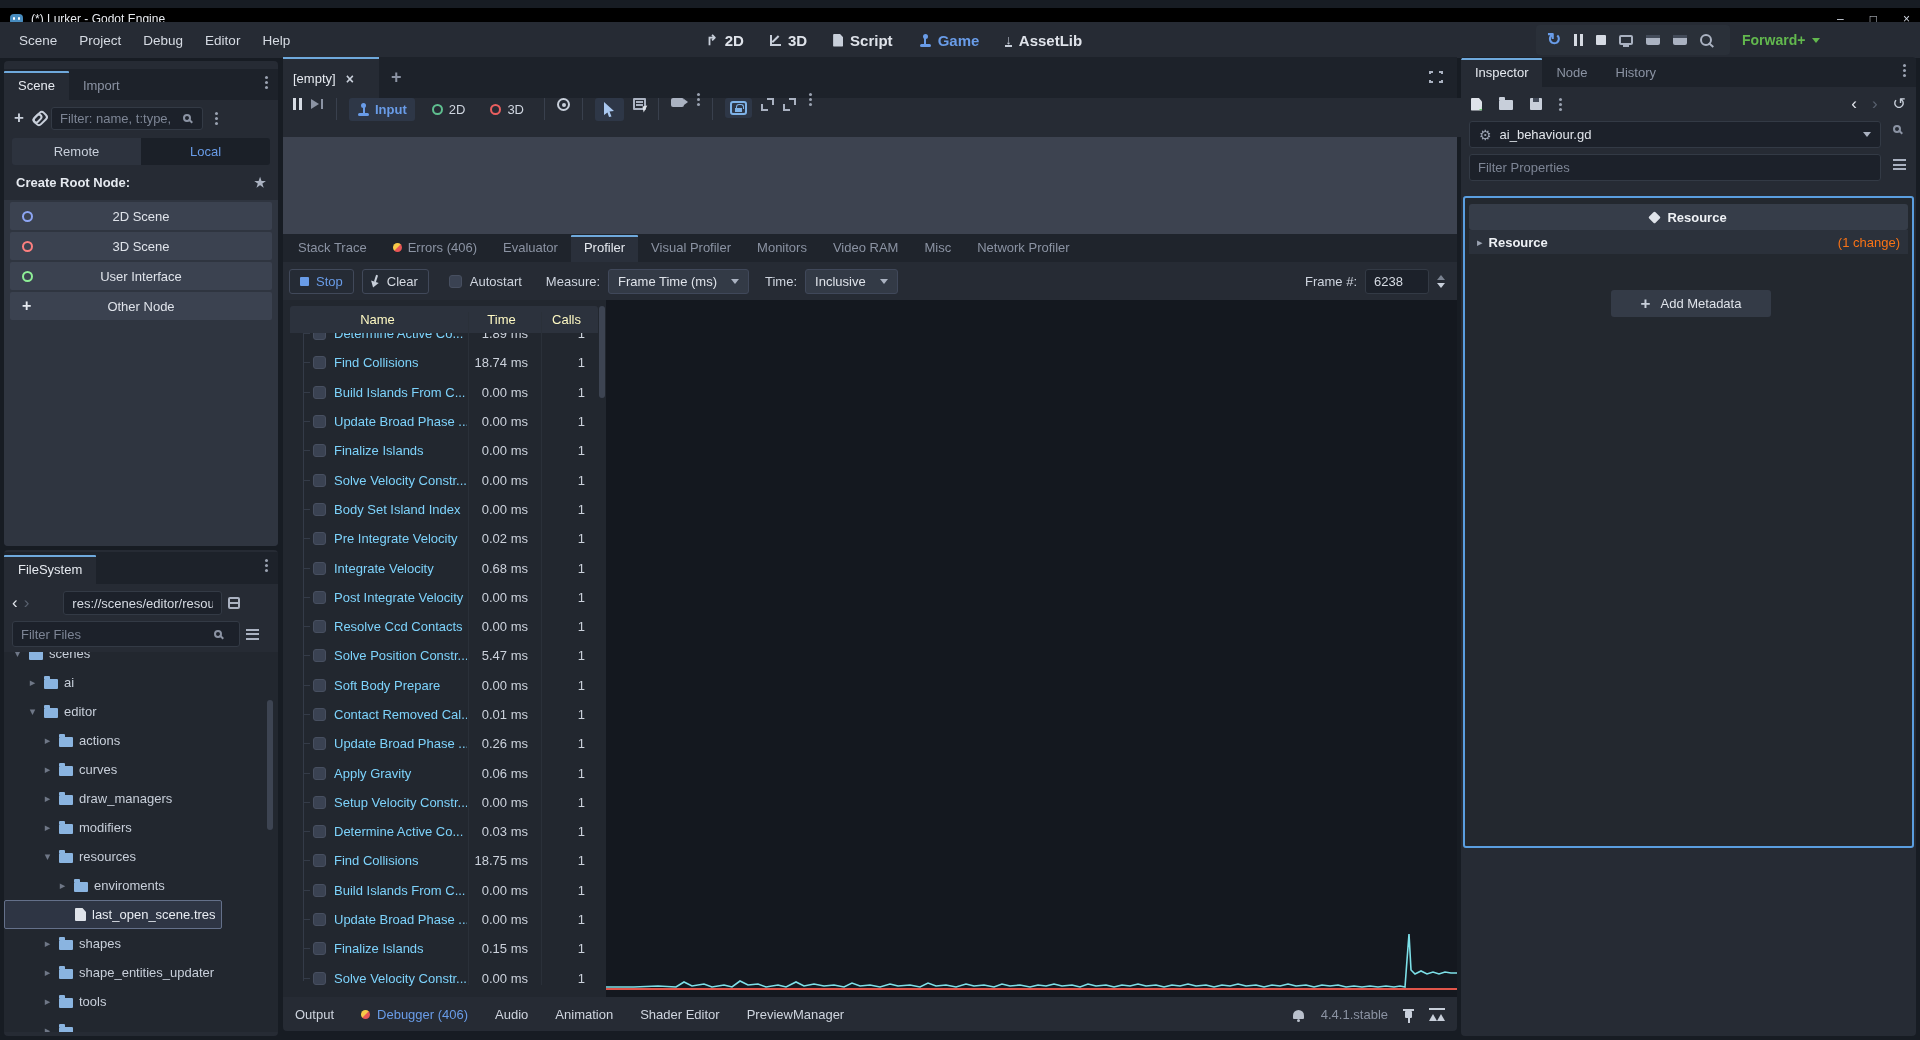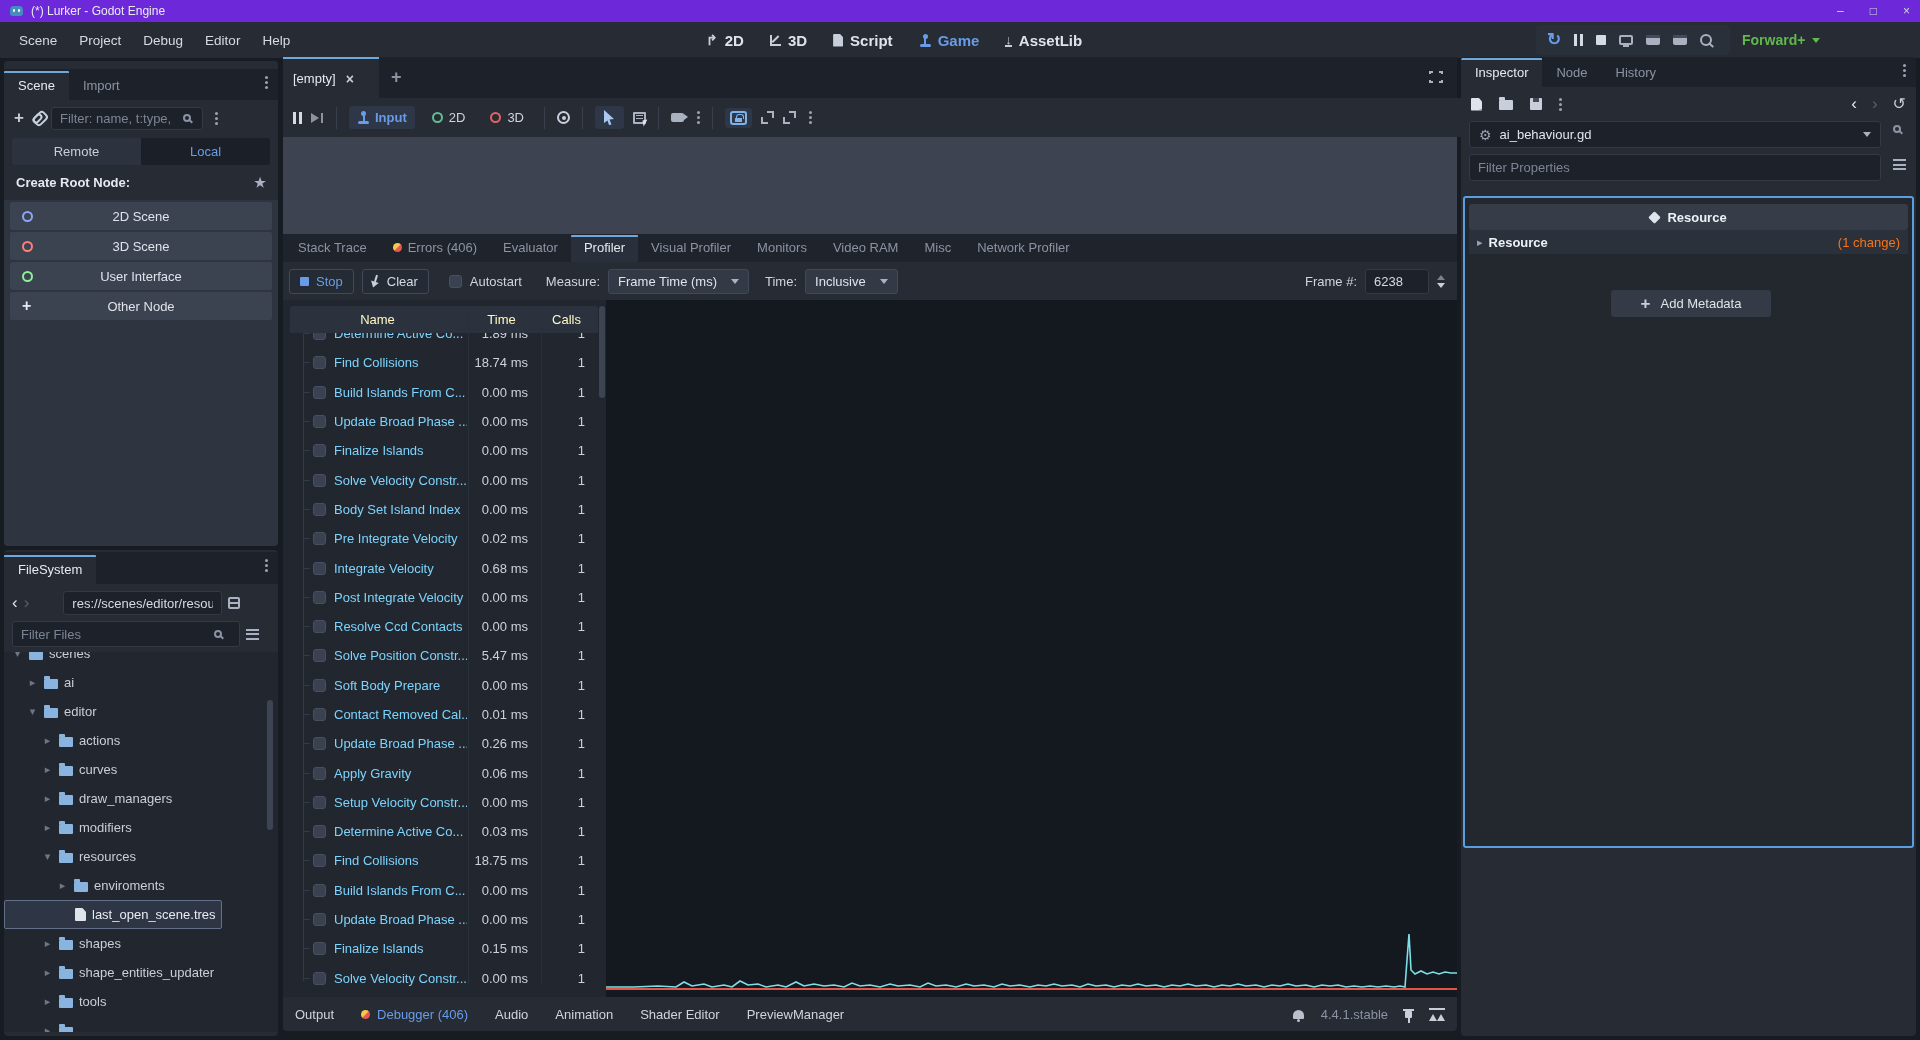--- a/index.html
+++ b/index.html
@@ -9,21 +9,21 @@
     --accent:#699ce8; --green:#62b84e; --text:#cfd5df; --dim:#8b93a3;
     --white:#e6eaf0; --btn:#333a46; --btnb:#454d5c; --tabact:#2a303b;
     --hdr:#363d49; --row:#3b4250; --area:#2f3540; --line:#39404d;
   }
   *{box-sizing:border-box}
   html,body{margin:0;padding:0;background:#171c23}
   body{font-family:"Liberation Sans",sans-serif;color:var(--text);font-size:13px}
   #app{position:relative;width:1920px;height:1040px;overflow:hidden;background:#171c23}
 
   
-  #titlebar{position:absolute;left:0;top:0;width:1920px;height:22px;background:#6d28d9;display:flex;align-items:center;padding:0 10px;gap:8px}
+  #titlebar{position:absolute;left:0;top:8px;width:1920px;height:22px;background:#000000;display:flex;align-items:center;padding:0 10px;gap:8px}
   #win-title{font-size:12px;color:#e8ebf0}
   #win-controls{margin-left:auto;display:flex;gap:26px;color:#cfd5df;font-size:12px}
   .winbtn{cursor:default}
   .glogo{width:13px;height:10px;background:#478cbf;border-radius:4px 4px 3px 3px;position:relative;display:inline-block}
   .glogo::before{content:'';position:absolute;left:2.5px;top:3px;width:2.5px;height:2.5px;border-radius:50%;background:#fff;box-shadow:5px 0 0 #fff}
 
   
   #menubar{position:absolute;left:0;top:22px;width:1920px;height:36px;background:var(--base)}
   #menu-items{position:absolute;left:8px;top:0;height:36px;display:flex;align-items:center}
   .menu-item{padding:4px 11px;font-size:13.5px;color:#d6dbe3}
@@ -101,21 +101,21 @@
   .trow.selected{background:#2e3544;border:1px solid #64708a;border-radius:2px;margin-right:56px;color:#e8ecf2}
   .tname{white-space:nowrap;overflow:hidden}
   #fs-scroll{position:absolute;right:5px;top:150px;width:6px;height:130px;background:#3d4452;border-radius:3px}
 
   
   #scene-tabstrip{position:absolute;left:283px;top:57px;width:1174px;height:41px;background:var(--strip)}
   #scene-tab{position:absolute;left:0;top:0;height:41px;width:96px;background:var(--panel);border-top:2px solid #6fa9dc;display:flex;align-items:center;gap:10px;padding:0 10px;color:var(--white)}
   #scene-tab .x{color:#c8cfda;font-size:14px;font-weight:bold}
   #tab-add{position:absolute;left:108px;top:10px;color:#8b93a3;font-size:18px;font-weight:bold}
   #float-btn{position:absolute;right:14px;top:14px}
-  #game-toolbar{position:absolute;left:283px;top:98px;width:1251px;height:39px;background:var(--panel);display:flex;align-items:center;padding:0 10px;gap:9px}
+  #game-toolbar{position:absolute;left:283px;top:98px;width:1251px;height:39px;background:var(--panel);display:flex;align-items:flex-start;padding:0 10px;gap:9px}
   .tsep{width:1px;height:22px;background:#39404d;margin:0 3px}
   .tbtn{display:flex;align-items:center;gap:6px;padding:4px 8px;border-radius:3px}
   .tbtn.on{background:#2e3747}
   .tbtn.blue{color:var(--accent);font-weight:bold}
   .nexti{width:13px;height:12px;position:relative}
   .nexti::before{content:'';position:absolute;left:0;top:1px;border-top:5px solid transparent;border-bottom:5px solid transparent;border-left:8px solid #8b93a3}
   .nexti::after{content:'';position:absolute;right:1px;top:1px;width:2px;height:10px;background:#8b93a3}
   .joy{position:relative;width:12px;height:13px}
   .jball{position:absolute;left:4px;top:0;width:5px;height:5px;border-radius:50%;background:currentColor}
   .jstem{position:absolute;left:5.5px;top:4px;width:2px;height:6px;background:currentColor}

